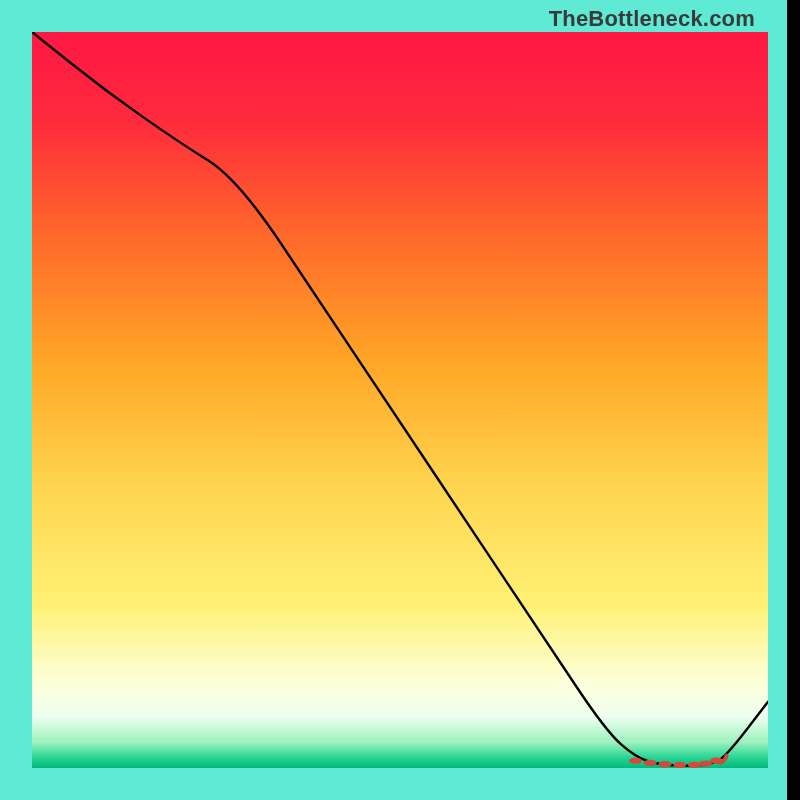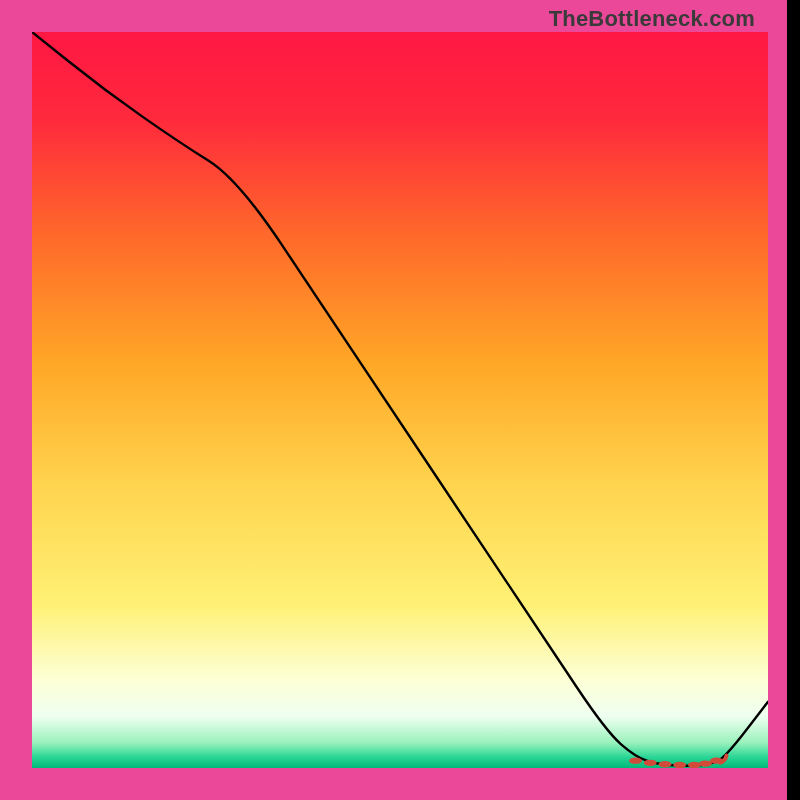--- a/index.html
+++ b/index.html
@@ -8,21 +8,21 @@
     width: 800px;
     height: 800px;
     background: #000;
     overflow: hidden;
     font-family: Arial, Helvetica, sans-serif;
   }
   .frame {
     position: relative;
     width: 787px;
     height: 800px;
-    background: #ec4899;
+    background: #5eead4;
   }
   .plot-area {
     position: absolute;
     left: 32px;
     top: 32px;
     width: 736px;
     height: 736px;
     overflow: hidden;
   }
   .watermark {

